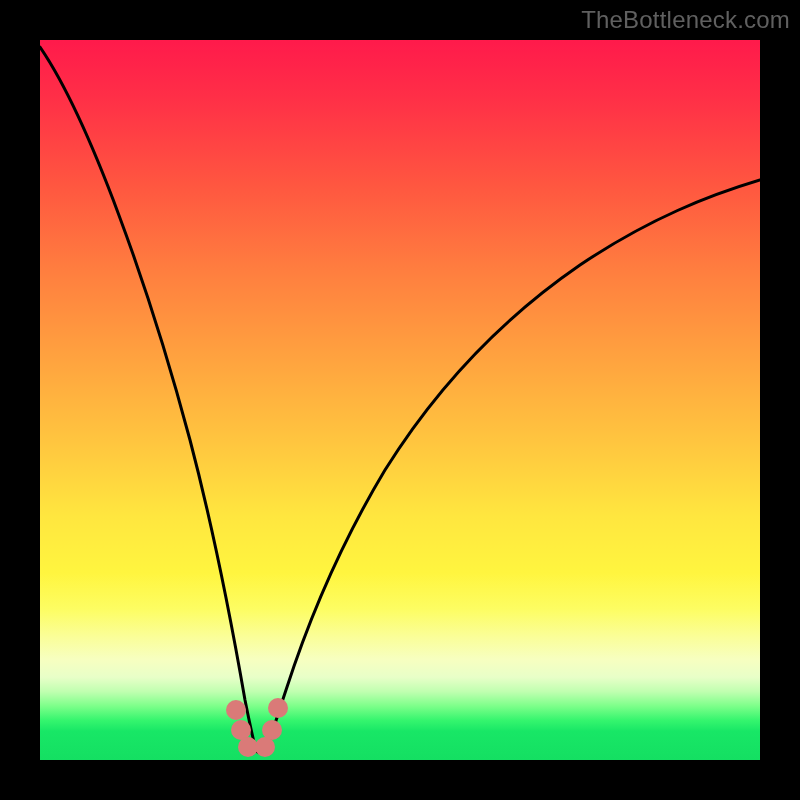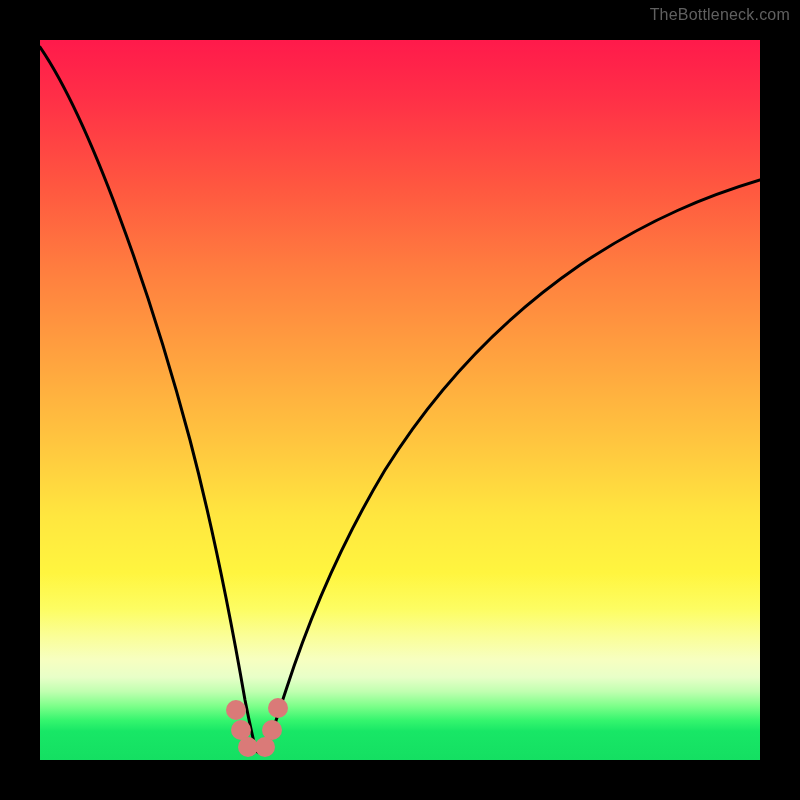--- a/index.html
+++ b/index.html
@@ -58,21 +58,21 @@
     left: 0;
     top: 0;
     width: 720px;
     height: 720px;
   }
   .watermark {
     position: absolute;
     top: 6px;
     right: 10px;
     color: #606060;
-    font-size: 16px;
+    font-size: 24px;
     letter-spacing: 0.2px;
     font-weight: 400;
     user-select: none;
   }
 </style>
 </head>
 <body>
 
 <div class="frame">
 

